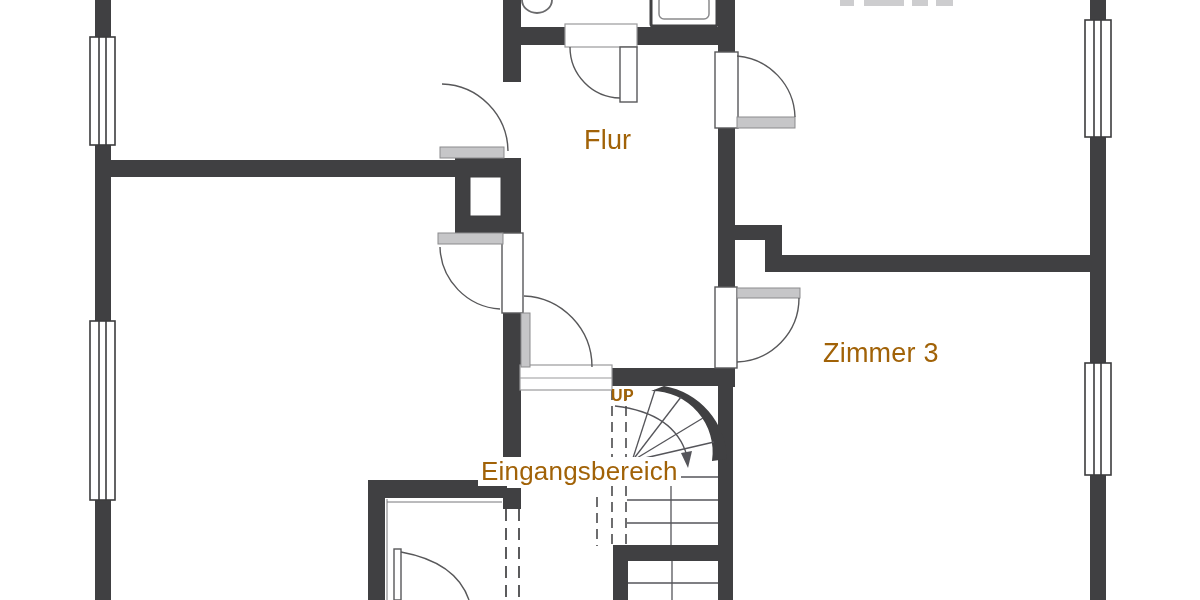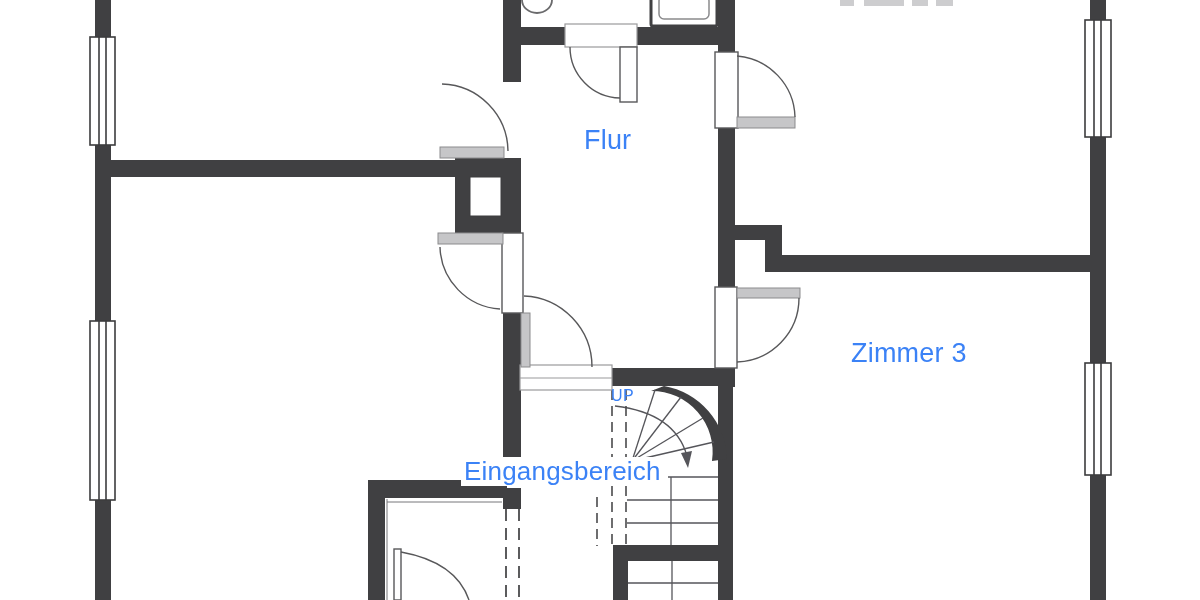--- a/index.html
+++ b/index.html
@@ -2,25 +2,25 @@
 <html><head>
 <meta charset="utf-8">
 <style>
   html,body{margin:0;padding:0;background:#fff;}
   #plan{
     position:relative;width:1200px;height:600px;overflow:hidden;
     background:#ffffff;font-family:"Liberation Sans", sans-serif;
   }
   #plan svg{position:absolute;left:0;top:0;}
   .lbl{
-    position:absolute;font-size:27px;line-height:1.05;color:#3b82f6;
+    position:absolute;font-size:27px;line-height:1.05;color:#a16207;
     white-space:nowrap;letter-spacing:0.2px;
   }
   .lbl.halo{background:#ffffff;padding:1px 3px;font-size:26px;}
-  .lbl.up{font-size:16px;font-weight:normal;letter-spacing:0.5px;}
+  .lbl.up{font-size:16px;font-weight:bold;letter-spacing:0.5px;}
 </style>
 </head>
 <body>
 
 <div id="plan">
 <svg width="1200" height="600" viewBox="0 0 1200 600">
 
   <g fill="#404042">
     <rect x="95" y="0" width="16" height="38"></rect>
     <rect x="95" y="144" width="16" height="179"></rect>
@@ -159,16 +159,16 @@
 
   <g fill="#cdcdcf">
     <rect x="840" y="0" width="14" height="6"></rect>
     <rect x="864" y="0" width="40" height="6"></rect>
     <rect x="912" y="0" width="16" height="6"></rect>
     <rect x="936" y="0" width="17" height="6"></rect>
   </g>
 </svg>
 
   <div class="lbl" style="left:584px;top:126px">Flur</div>
-  <div class="lbl" style="left:851px;top:339px">Zimmer 3</div>
-  <div class="lbl halo" style="left:461px;top:457px">Eingangsbereich</div>
+  <div class="lbl" style="left:823px;top:339px">Zimmer 3</div>
+  <div class="lbl halo" style="left:478px;top:457px">Eingangsbereich</div>
   <div class="lbl up" style="left:611px;top:388px">UP</div>
 </div>
 
 </body></html>

